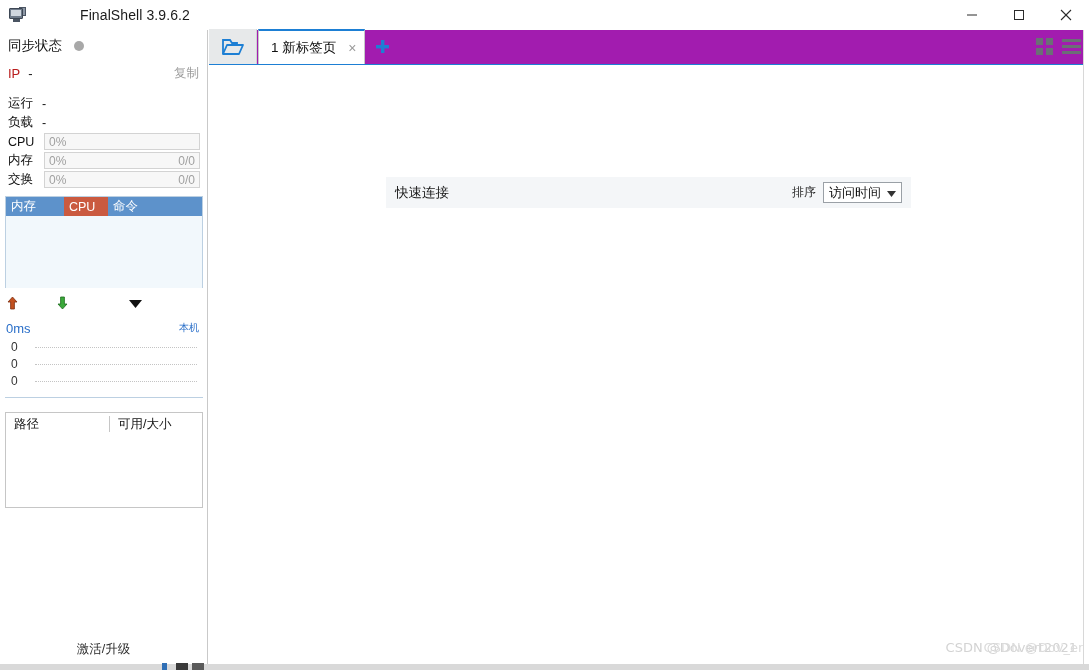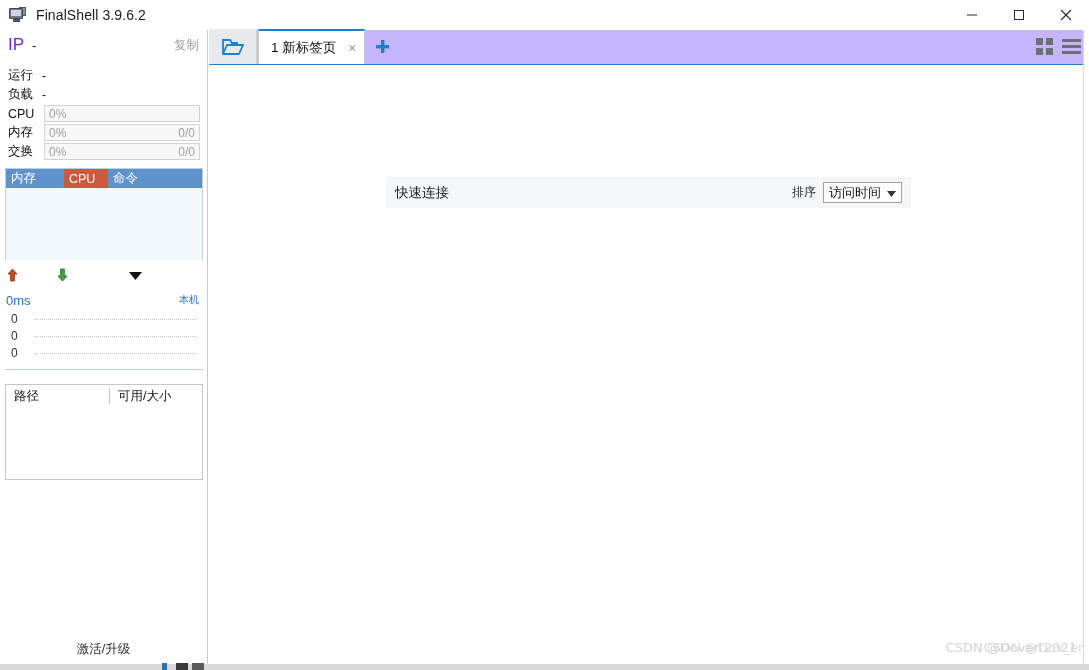--- a/index.html
+++ b/index.html
@@ -7,21 +7,21 @@
     width: 1089px; height: 670px;
     font-family: "Liberation Sans", "DejaVu Sans", sans-serif;
     background: #ffffff;
     overflow: hidden;
   }
   #app { position: relative; width: 1089px; height: 670px; background: #ffffff; }
 
   
   .titlebar {
     position: absolute; left: 0; top: 0; width: 1089px; height: 30px;
-    background: #ffffff; display: flex; align-items: center;
+    background: #ffffff; display: flex; align-items: center; gap: 44px;
   }
   .titlebar-icon { margin-left: 9px; width: 18px; height: 16px; position: relative; }
   .mon-body {
     position: absolute; left: 0; top: 1px; width: 14px; height: 11px;
     background: #6f7b8a; border: 1px solid #3d4754; border-radius: 1px;
   }
   .mon-screen { position: absolute; left: 2px; top: 3px; width: 10px; height: 6px; background: #cfd6de; }
   .mon-stand { position: absolute; left: 4px; top: 12px; width: 7px; height: 3px; background: #4a5462; }
   .mon-side {
     position: absolute; left: 10px; top: 0px; width: 7px; height: 9px;
@@ -46,21 +46,21 @@
     display: flex; align-items: center; height: 24px; padding: 0 8px; margin-top: 4px;
   }
   .sync-label { font-size: 13.5px; color: #111; }
   .sync-dot {
     width: 10px; height: 10px; border-radius: 50%;
     background: #a8a8a8; margin-left: 12px;
   }
   .ip-row {
     display: flex; align-items: center; height: 22px; padding: 0 8px; margin-top: 4px;
   }
-  .ip-key { font-size: 17px; color: #6d28d9; }
+  .ip-key { font-size: 13px; color: #b91c1c; }
   .ip-val { font-size: 13px; color: #111; margin-left: 8px; flex: 1; }
   .copy-link { font-size: 12.5px; color: #9a9a9a; }
 
   .sysinfo-btn {
     margin: 6px 8px 0 8px; height: 22px; width: 160px;
     background: #eaf1f9; border: 1px solid #b9c9da;
     display: flex; align-items: center; justify-content: center;
     font-size: 12.5px; color: #8a8a8a;
   }
 
@@ -138,21 +138,21 @@
   .disk-h2 { font-size: 12.5px; color: #111; padding-left: 8px; }
 
   .activate {
     position: absolute; left: 0; bottom: 12px; width: 207px; text-align: center;
     font-size: 12.5px; color: #2b2b2b;
   }
 
   
   .main { position: absolute; left: 209px; top: 30px; width: 880px; height: 640px; background: #ffffff; }
   .tabbar {
-    position: relative; height: 35px; background: #c4b5fd;
+    position: relative; height: 35px; background: #a21caf;
     border-bottom: 1px solid #1d7fd4; display: flex; align-items: flex-end;
   }
   .folder-btn {
     width: 48px; height: 35px; background: #e7e9ea; border-right: 1px solid #cfd2d4;
     display: flex; align-items: center; justify-content: center;
   }
   .tab {
     position: relative; height: 35px; background: #ffffff;
     border-top: 2px solid #1d7fd4; border-left: 1px solid #c6c8ca; border-right: 1px solid #c6c8ca;
     display: flex; align-items: center; padding: 0 8px 0 12px; margin-left: 1px;
@@ -236,20 +236,24 @@
         <svg width="12" height="12" viewBox="0 0 12 12">
             <line x1="1" y1="1" x2="11" y2="11" stroke="currentColor" stroke-width="1.1"></line>
             <line x1="11" y1="1" x2="1" y2="11" stroke="currentColor" stroke-width="1.1"></line>
           </svg>
       </div>
     </div>
   </div>
 
   <div class="sidebar">
 
+    <div class="sync-row">
+      <span class="sync-label">同步状态</span>
+      <span class="sync-dot"></span>
+    </div>
 
     <div class="ip-row">
       <span class="ip-key">IP</span>
       <span class="ip-val">-</span>
       <span class="copy-link">复制</span>
     </div>
 
 
     <div class="stat-rows">
       <div class="stat-line">

